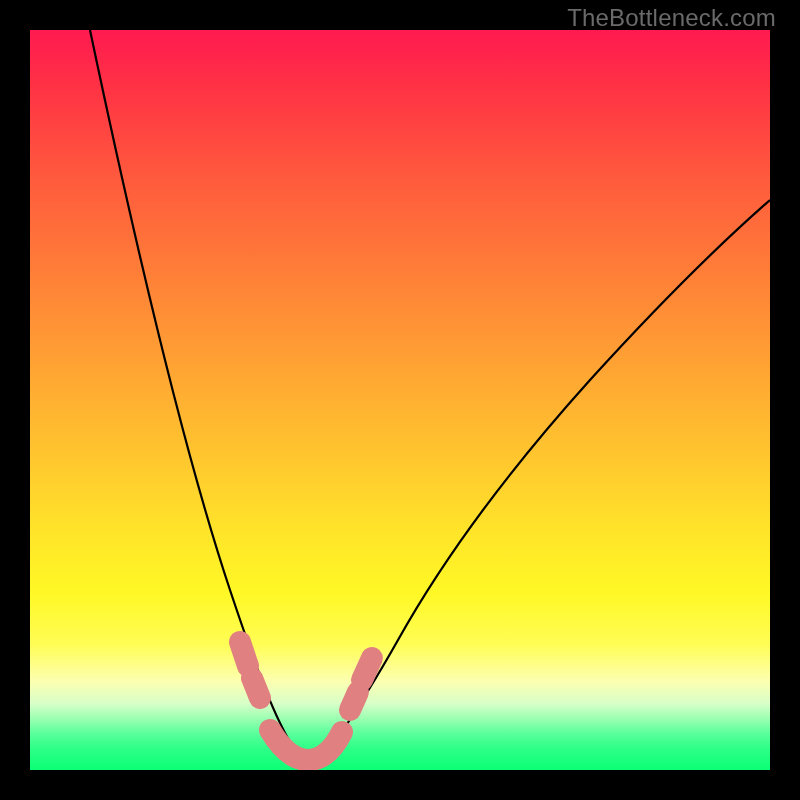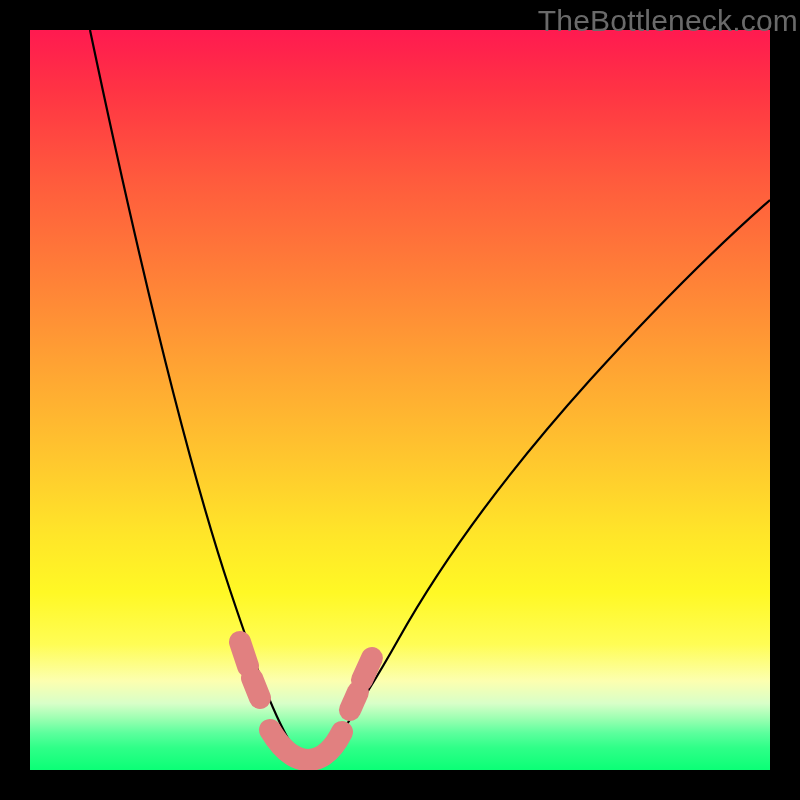--- a/index.html
+++ b/index.html
@@ -32,23 +32,23 @@
       #d8ffc8 91%,
       #9dffb2 93%,
       #5cff9d 95%,
       #2fff88 97%,
       #0bff76 100%
     );
   }
   .watermark {
     position: absolute;
     top: 4px;
-    right: 2px;
+    right: 24px;
     color: #6a6a6a;
-    font-size: 30px;
+    font-size: 24px;
     font-weight: 400;
     letter-spacing: 0.2px;
   }
   svg.curve {
     position: absolute;
     left: 0;
     top: 0;
     width: 740px;
     height: 740px;
   }

